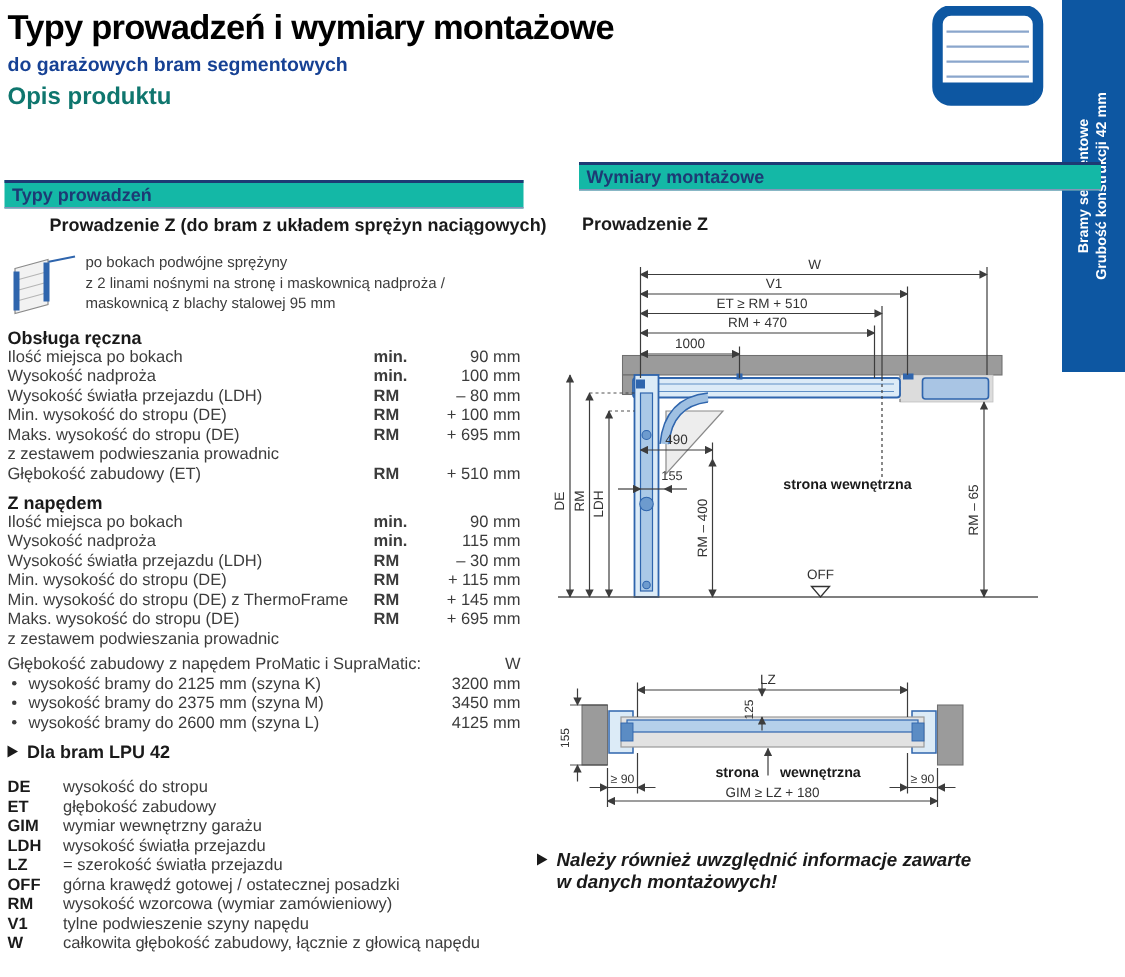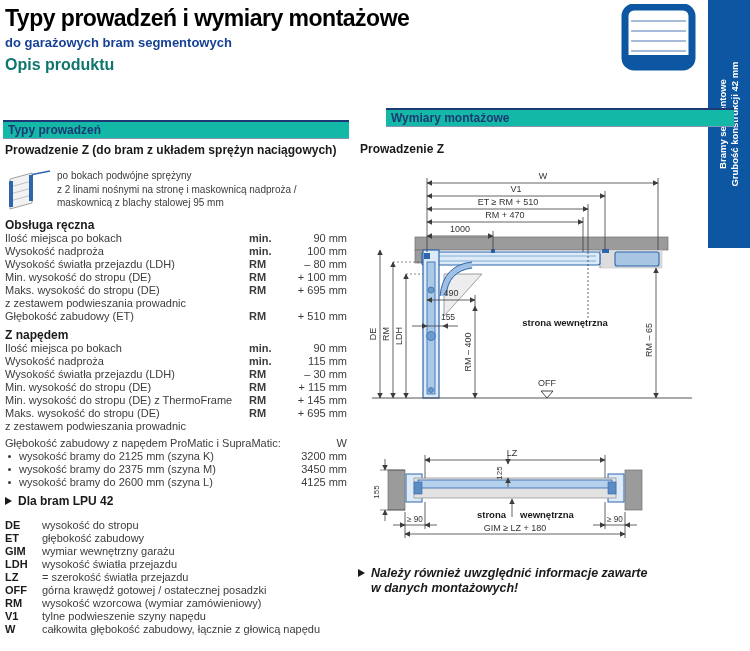--- a/index.html
+++ b/index.html
@@ -14,21 +14,21 @@
   .tab{left:708px;top:0;width:42px;height:248px;background:#0d57a2;}
   .tab-inner{position:absolute;top:0;left:0;width:248px;height:42px;
              transform-origin:0 0;transform:rotate(-90deg) translateX(-248px);
              display:flex;flex-direction:column;justify-content:center;align-items:center;}
   .tab-inner span{color:#fff;font-size:9.5px;font-weight:bold;line-height:12px;white-space:nowrap;}
   
   .bar{height:16px;background:#14b8a6;border-top:2px solid #1d3a74;border-bottom:1px solid #8794b8;
        font-size:12px;font-weight:bold;color:#1d3a74;padding-left:5px;line-height:16px;}
   .bar-left{left:3px;top:120px;width:341px;}
   .bar-right{left:358px;top:108px;width:343px;margin-left:28px;}
-  .h-bold{font-size:12px;font-weight:bold;color:#1a1a1a;}
+  .h-bold{font-size:12px;font-weight:bold;color:#1a1a1a;margin-left:28px;}
   .lead-z{left:5px;top:143px;}
   .lead-z-r{left:360px;top:142px;}
   
   .thumb{left:6px;top:167px;}
   .intro{left:57px;top:169px;font-size:10px;line-height:13.5px;color:#3c3c3c;}
   
   .sec-title{left:5px;font-size:12px;font-weight:bold;color:#1a1a1a;}
   .tbl{left:5px;width:342px;font-size:11px;line-height:13px;color:#3c3c3c;}
   .trow{display:flex;}
   .tl{flex:1;}

